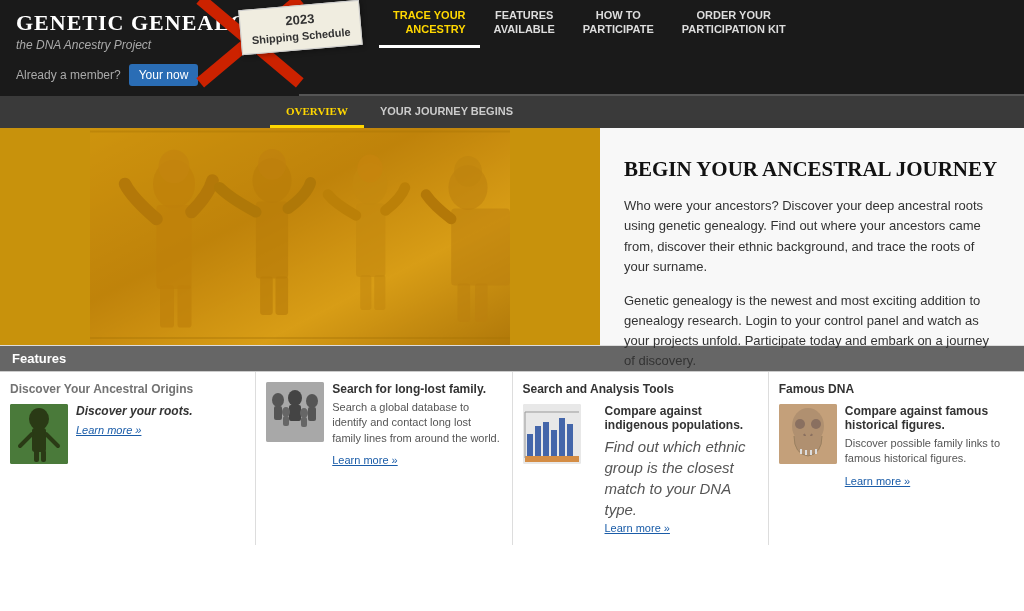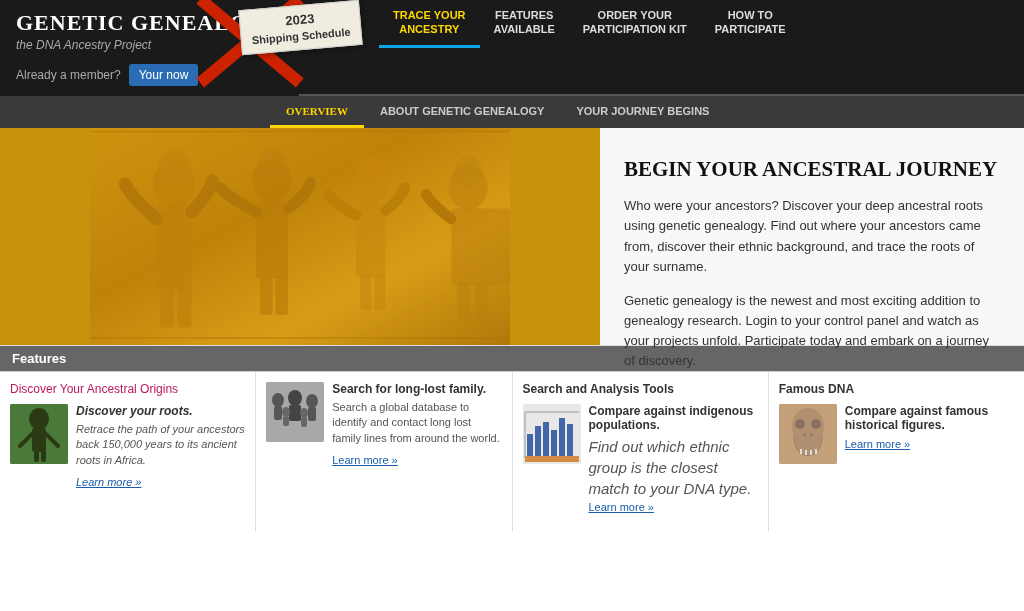--- a/index.html
+++ b/index.html
@@ -254,30 +254,29 @@
   <div id="ribbon-area">
     <div class="ribbon-x"></div>
   </div>
 
   <div id="shipping-badge">
     <div style="font-size:13px;font-weight:bold;">2023</div>
     <div style="font-size:11px;">Shipping Schedule</div>
   </div>
 
   <div id="top-nav" style="display:flex;flex:1;align-items:flex-start;padding-top:8px;padding-left:80px;border-bottom:2px solid #555;">
-    <div class="top-nav-item active" style="color:#ffd700;font-size:11px;text-align:center;padding:0 14px 8px 14px;cursor:pointer;font-weight:bold;border-bottom:3px solid #0ea5e9;line-height:1.3;">TRACE YOUR<br>ANCESTRY</div>
+    <div class="top-nav-item active" style="color:#ffd700;font-size:11px;text-align:right;padding:0 14px 8px 14px;cursor:pointer;font-weight:bold;border-bottom:3px solid #ffffff;line-height:1.3;">TRACE YOUR<br>ANCESTRY</div>
     <div class="top-nav-item" style="color:#ddd;font-size:11px;text-align:center;padding:0 14px 8px 14px;cursor:pointer;font-weight:bold;line-height:1.3;">FEATURES<br>AVAILABLE</div>
+    <div class="top-nav-item" style="color:#ddd;font-size:11px;text-align:center;padding:0 14px 8px 14px;cursor:pointer;font-weight:bold;line-height:1.3;">HOW TO<br>PARTICIPATE</div>
     <div class="top-nav-item" style="color:#ddd;font-size:11px;text-align:center;padding:0 14px 8px 14px;cursor:pointer;font-weight:bold;line-height:1.3;">ORDER YOUR<br>PARTICIPATION KIT</div>
-    <div class="top-nav-item" style="color:#ddd;font-size:11px;text-align:center;padding:0 14px 8px 14px;cursor:pointer;font-weight:bold;line-height:1.3;">HOW TO<br>PARTICIPATE</div>
   </div>
 </div>
 
 <div id="sub-nav" style="background:#3a3a3a;display:flex;padding:0;align-items:center;height:32px;padding-left:270px;">
   <div class="sub-nav-item active" style="color:#ffd700;font-size:11px;padding:0 16px;cursor:pointer;font-weight:bold;height:32px;display:flex;align-items:center;border-bottom:3px solid #ffd700;">OVERVIEW</div>
-  <div class="sub-nav-item" style="color:#ccc;font-size:11px;padding:0 16px;cursor:pointer;font-weight:bold;height:32px;display:flex;align-items:center;">ABOUT GENETIC GENEALOGY</div>
   <div class="sub-nav-item" style="color:#ccc;font-size:11px;padding:0 16px;cursor:pointer;font-weight:bold;height:32px;display:flex;align-items:center;">YOUR JOURNEY BEGINS</div>
 </div>
 
 <div id="hero" style="display:flex;height:218px;border-bottom:1px solid #ddd;">
   <div id="hero-image" style="width:600px;flex-shrink:0;background:#c8920c;position:relative;overflow:hidden;">
 
     <svg viewBox="0 0 600 310" xmlns="http://www.w3.org/2000/svg" style="position:absolute;top:0;left:0;width:100%;height:100%;">
 
       <defs>
         <linearGradient id="bg" x1="0" y1="0" x2="1" y2="1">
@@ -341,37 +340,36 @@
   </div>
 </div>
 
 <div id="features-header" style="background:#666;color:#fff;font-size:13px;font-weight:bold;padding:5px 12px;">
   <span>Features</span>
 </div>
 
 <div id="features-grid" style="display:flex;border-top:1px solid #ccc;min-height:160px;">
 
   <div class="feature-card" style="flex:1;border-right:1px solid #ddd;padding:10px 10px;background:#fff;">
-    <div class="feature-card-title" style="font-size:12px;font-weight:normal;color:#be185d;margin-bottom:8px;">Discover Your Ancestral Origins</div>
+    <div class="feature-card-title" style="font-size:12px;font-weight:bold;color:#737373;margin-bottom:8px;">Discover Your Ancestral Origins</div>
     <div style="display:flex;gap:8px;align-items:flex-start;">
       <div class="feature-thumb" style="width:58px;height:60px;flex-shrink:0;border-radius:2px;overflow:hidden;background:linear-gradient(135deg,#3a6a2a,#4a7a3a,#2a5a1a);position:relative;">
         
         <svg viewBox="0 0 58 60" style="width:100%;height:100%;">
           <rect width="58" height="60" fill="#4a7a3a"></rect>
           <ellipse cx="29" cy="15" rx="10" ry="11" fill="#2a3a15"></ellipse>
           <rect x="22" y="24" width="14" height="24" rx="3" fill="#2a3a15"></rect>
           <line x1="22" y1="30" x2="10" y2="42" stroke="#2a3a15" stroke-width="4" stroke-linecap="round"></line>
           <line x1="36" y1="30" x2="48" y2="42" stroke="#2a3a15" stroke-width="4" stroke-linecap="round"></line>
           <rect x="24" y="46" width="5" height="12" rx="2" fill="#2a3a15"></rect>
           <rect x="31" y="46" width="5" height="12" rx="2" fill="#2a3a15"></rect>
         </svg>
       </div>
       <div style="flex:1;font-style:italic;">
         <div style="font-size:12px;font-weight:bold;color:#333;margin-bottom:4px;">Discover your roots.</div>
-        <div style="font-size:11px;color:#555;line-height:1.4;margin-bottom:6px;">Retrace the path of your ancestors back 150,000 years to its ancient roots in Africa.</div>
         <a style="color:#1a5ca8;font-size:11px;text-decoration:underline;cursor:pointer;">Learn more »</a>
       </div>
     </div>
   </div>
 
   <div class="feature-card" style="flex:1;border-right:1px solid #ddd;padding:10px 10px;background:#fff;">
     <div style="display:flex;gap:8px;align-items:flex-start;">
       <div class="feature-thumb" style="width:58px;height:60px;flex-shrink:0;border-radius:2px;overflow:hidden;background:#bbb;">
         <svg viewBox="0 0 58 60" style="width:100%;height:100%;">
           <rect width="58" height="60" fill="#a8a8a8"></rect>
@@ -392,21 +390,21 @@
       <div style="flex:1;">
         <div style="font-size:12px;font-weight:bold;color:#333;margin-bottom:4px;">Search for long-lost family.</div>
         <div style="font-size:11px;color:#555;line-height:1.4;margin-bottom:6px;">Search a global database to identify and contact long lost family lines from around the world.</div>
         <a style="color:#1a5ca8;font-size:11px;text-decoration:underline;cursor:pointer;">Learn more »</a>
       </div>
     </div>
   </div>
 
   <div class="feature-card" style="flex:1;border-right:1px solid #ddd;padding:10px 10px;background:#fff;">
     <div class="feature-card-title" style="font-size:12px;font-weight:bold;color:#333;margin-bottom:8px;">Search and Analysis Tools</div>
-    <div style="display:flex;gap:8px;align-items:flex-start;">
+    <div style="display:flex;gap:24px;align-items:flex-start;">
       <div class="feature-thumb" style="width:58px;height:60px;flex-shrink:0;border-radius:2px;overflow:hidden;background:#ddd;">
         <svg viewBox="0 0 58 60" style="width:100%;height:100%;">
           <rect width="58" height="60" fill="#e8e8e8"></rect>
 
           <rect x="4" y="30" width="6" height="22" fill="#4466aa"></rect>
           <rect x="12" y="22" width="6" height="30" fill="#4466aa"></rect>
           <rect x="20" y="18" width="6" height="34" fill="#4466aa"></rect>
           <rect x="28" y="26" width="6" height="26" fill="#4466aa"></rect>
           <rect x="36" y="14" width="6" height="38" fill="#4466aa"></rect>
           <rect x="44" y="20" width="6" height="32" fill="#4466aa"></rect>
@@ -441,18 +439,19 @@
           <path d="M15,32 Q15,50 29,52 Q43,50 43,32" fill="#b09070" stroke="#9a8060" stroke-width="1"></path>
 
           <line x1="22" y1="45" x2="22" y2="50" stroke="#ddd" stroke-width="2"></line>
           <line x1="27" y1="46" x2="27" y2="51" stroke="#ddd" stroke-width="2"></line>
           <line x1="32" y1="46" x2="32" y2="51" stroke="#ddd" stroke-width="2"></line>
           <line x1="37" y1="45" x2="37" y2="50" stroke="#ddd" stroke-width="2"></line>
         </svg>
       </div>
       <div style="flex:1;">
         <div style="font-size:12px;font-weight:bold;color:#333;margin-bottom:4px;">Compare against famous historical figures.</div>
+        <div style="font-size:11px;color:#555;line-height:1.4;margin-bottom:6px;">Discover possible family links to famous historical figures.</div>
         <a style="color:#1a5ca8;font-size:11px;text-decoration:underline;cursor:pointer;">Learn more »</a>
       </div>
     </div>
   </div>
 
 </div>
 
 </body></html>

